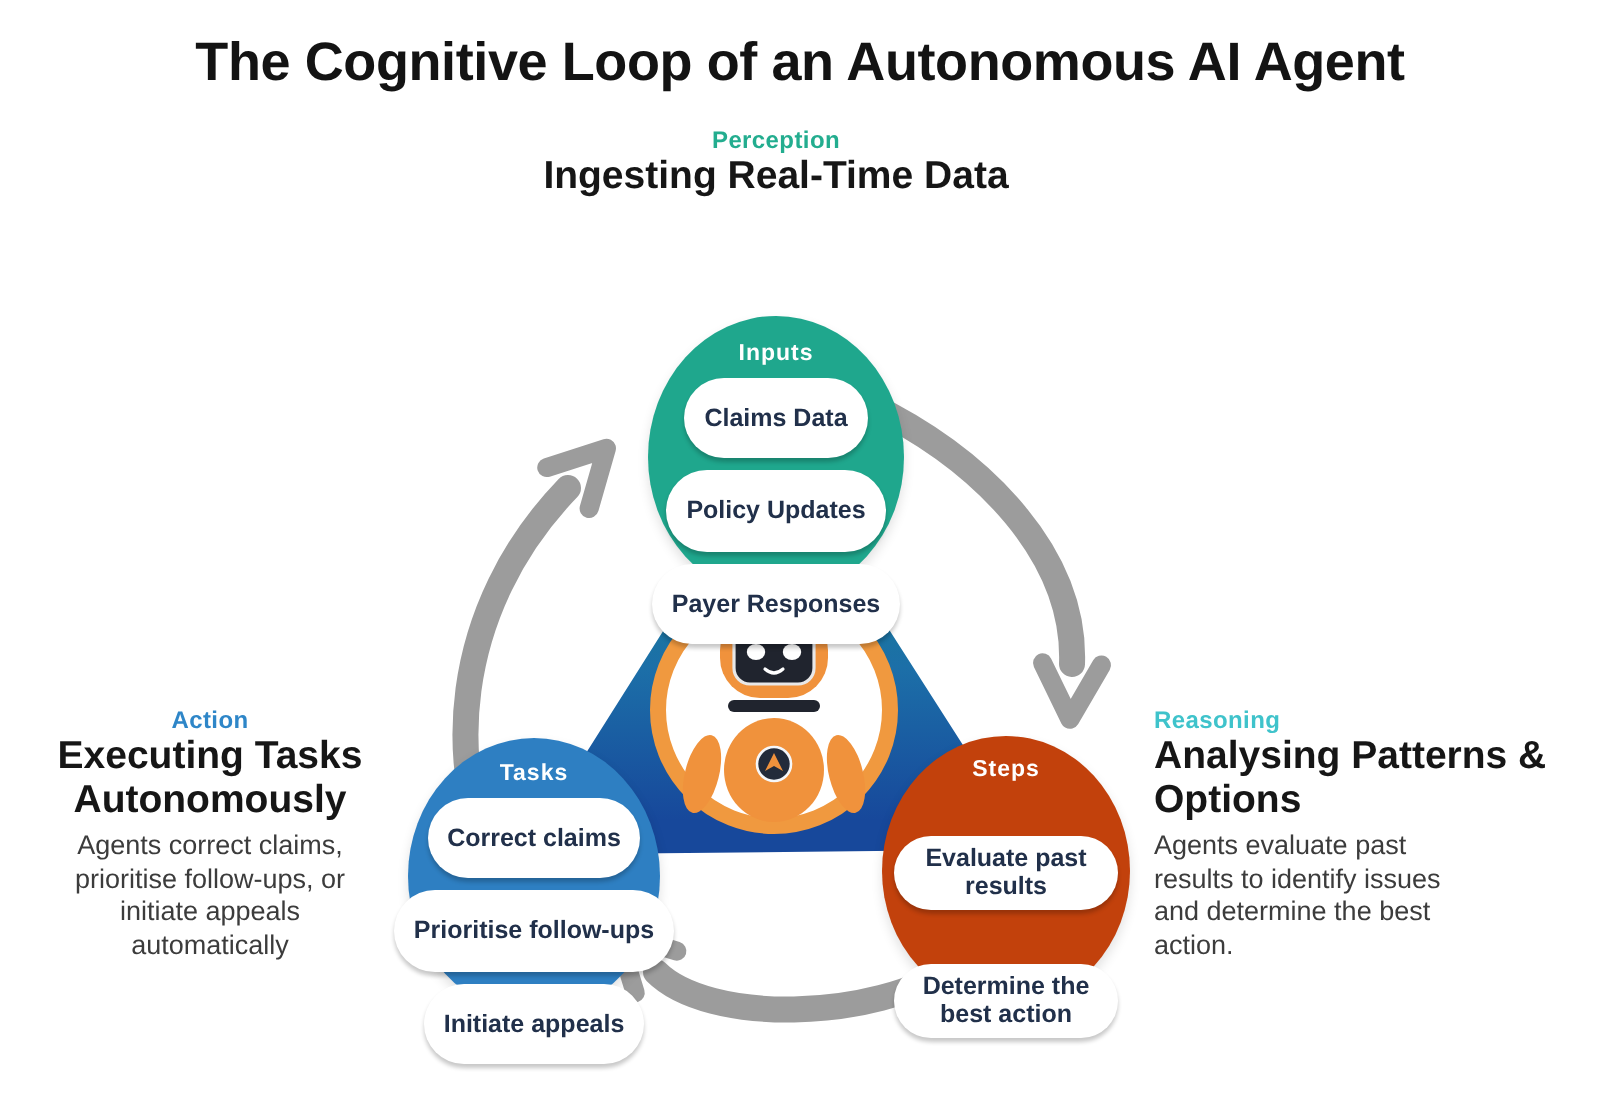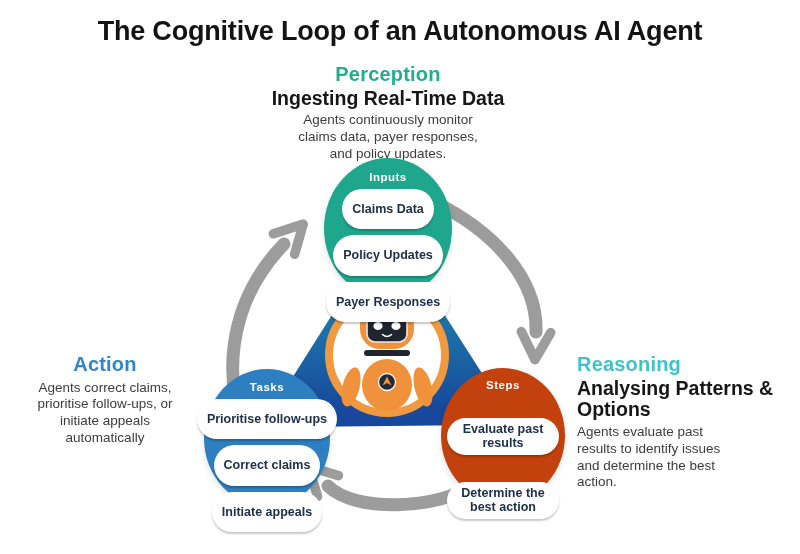--- a/index.html
+++ b/index.html
@@ -13,21 +13,21 @@
   .title{
     left:0;top:16px;width:800px;text-align:center;
     font-size:27px;font-weight:800;color:#131313;letter-spacing:-0.2px;
   }
 
   
   svg.diagram{left:0;top:0;width:800px;height:554px;}
 
   
   .section{line-height:1.18;}
-  .sec-label{font-size:20px;font-weight:800;letter-spacing:0.2px;}
+  .sec-label{font-size:12px;font-weight:800;letter-spacing:0.2px;}
   .sec-heading{font-size:19.5px;font-weight:700;color:#161616;margin-top:1px;line-height:1.12;}
   .sec-body{font-size:13.5px;color:#3c3c3c;margin-top:3px;line-height:1.24;}
   .sec-perception{left:208px;top:63px;width:360px;text-align:center;}
   .sec-perception .sec-label{color:#23AD8F;}
   .sec-reasoning{left:577px;top:353px;width:216px;text-align:left;}
   .sec-reasoning .sec-label{color:#3FC3CB;}
   .sec-action{left:8px;top:353px;width:194px;text-align:center;}
   .sec-action .sec-label{color:#2E86C8;}
 
   
@@ -92,59 +92,55 @@
     <g fill="none" stroke="#9C9C9C" stroke-width="13" stroke-linecap="round">
       <path d="M 434,202 C 492,230 538,278 536,332" marker-end="url(#arrowV)"></path>
       <path d="M 478,483 C 436,511 354,512 328,486" marker-end="url(#arrowV)"></path>
       <path d="M 252,444 C 220,386 226,304 284,244" marker-end="url(#arrowV)"></path>
     </g>
   </svg>
 
   <div class="abs section sec-perception">
     <div class="sec-label">Perception</div>
     <div class="sec-heading">Ingesting Real-Time Data</div>
-    <div class="sec-body">
-      <div>Agents continuously monitor</div>
-      <div>claims data, payer responses,</div>
-      <div>and policy updates.</div>
-    </div>
   </div>
 
   <div class="abs section sec-reasoning">
     <div class="sec-label">Reasoning</div>
     <div class="sec-heading">Analysing Patterns &amp; Options</div>
     <div class="sec-body">
       <div>Agents evaluate past</div>
       <div>results to identify issues</div>
       <div>and determine the best</div>
       <div>action.</div>
     </div>
   </div>
 
   <div class="abs section sec-action">
     <div class="sec-label">Action</div>
+    <div class="sec-heading">Executing Tasks Autonomously</div>
     <div class="sec-body">
       <div>Agents correct claims,</div>
       <div>prioritise follow-ups, or</div>
       <div>initiate appeals</div>
       <div>automatically</div>
     </div>
   </div>
 
   <div class="abs node node-inputs">
     <div class="node-label">Inputs</div>
     <div class="pill">Claims Data</div>
     <div class="pill">Policy Updates</div>
     <div class="pill">Payer Responses</div>
   </div>
 
   <div class="abs node node-tasks">
     <div class="node-label">Tasks</div>
+    <div class="pill">Correct claims</div>
     <div class="pill">Prioritise follow-ups</div>
-    <div class="pill">Correct claims</div>
     <div class="pill">Initiate appeals</div>
   </div>
 
   <div class="abs node node-steps">
     <div class="node-label">Steps</div>
     <div class="pill two-line">Evaluate past results</div>
     <div class="pill two-line">Determine the best action</div>
   </div>
 
 </div>

